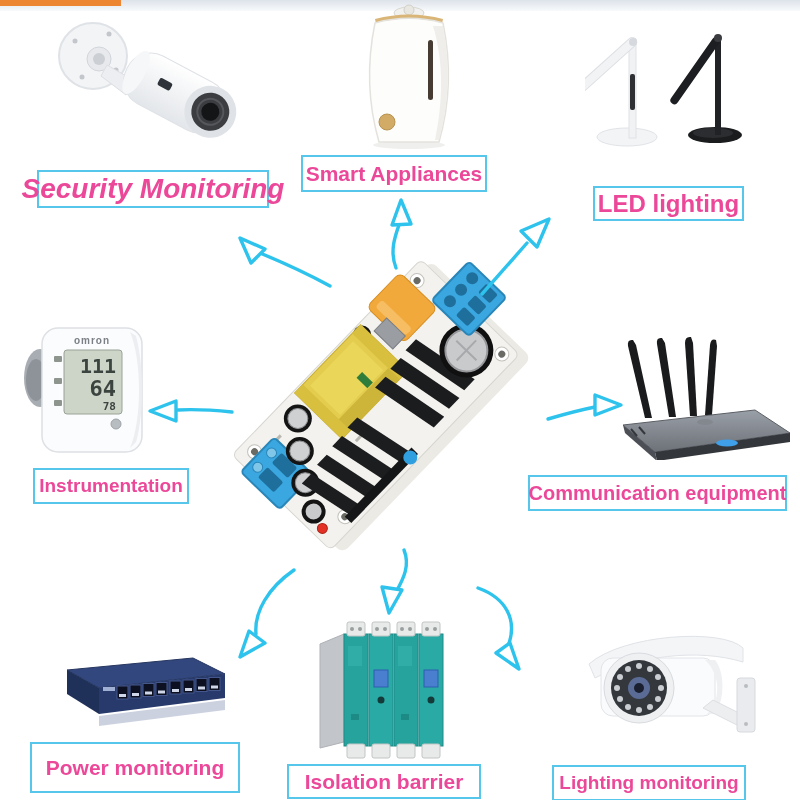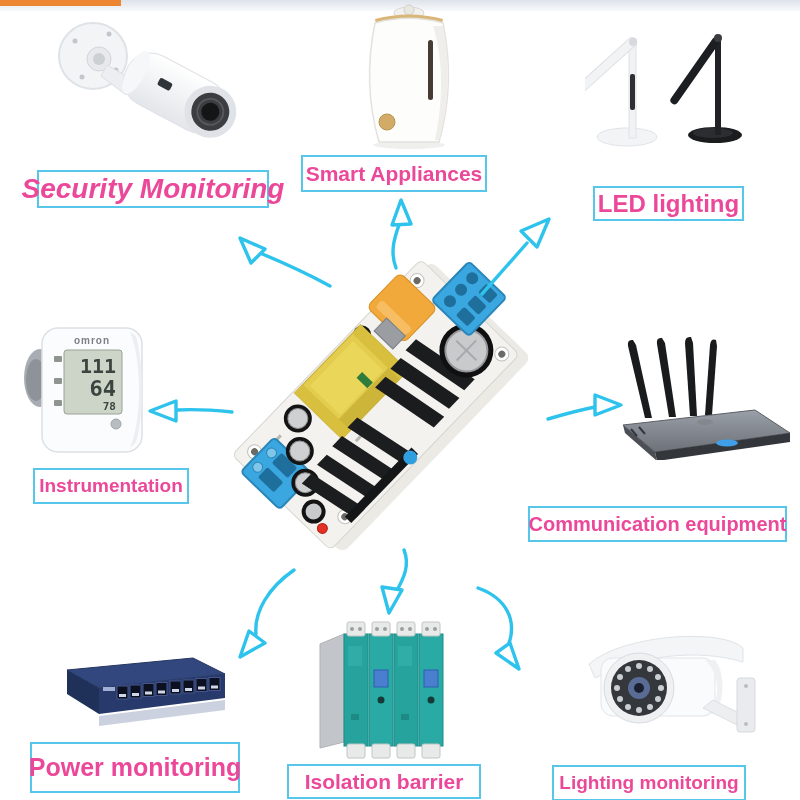--- a/index.html
+++ b/index.html
@@ -9,22 +9,22 @@
             background:linear-gradient(#dde3ea,#f8fafc);}
   .orangebar{position:absolute;left:0;top:0;width:121px;height:6px;background:#ED8633;}
   .dev{position:absolute;}
   .label{position:absolute;display:flex;align-items:center;justify-content:center;
          color:#ec4899;font-weight:bold;border:2px solid #56C7EA;background:#ffffff;
          white-space:nowrap;letter-spacing:0;}
   .lbl-security{left:37px;top:170px;width:228px;height:34px;font-size:28px;font-style:italic;}
   .lbl-smart{left:301px;top:155px;width:182px;height:33px;font-size:21px;}
   .lbl-led{left:593px;top:186px;width:147px;height:31px;font-size:24px;}
   .lbl-instr{left:13px;top:468px;width:152px;height:32px;font-size:19px;margin-left:20px;}
-  .lbl-comm{left:528px;top:475px;width:255px;height:32px;font-size:20px;margin-top:31px;}
-  .lbl-power{left:30px;top:742px;width:206px;height:47px;font-size:25px;}
+  .lbl-comm{left:528px;top:475px;width:255px;height:32px;font-size:20px;}
+  .lbl-power{left:30px;top:742px;width:206px;height:47px;font-size:21px;}
   .lbl-isolation{left:287px;top:764px;width:190px;height:31px;font-size:21px;}
   .lbl-lighting{left:552px;top:765px;width:190px;height:32px;font-size:19px;}
   svg{display:block;}
 </style>
 </head>
 <body>
 
 <div class="canvas">
 
   <div class="topstrip"></div>

